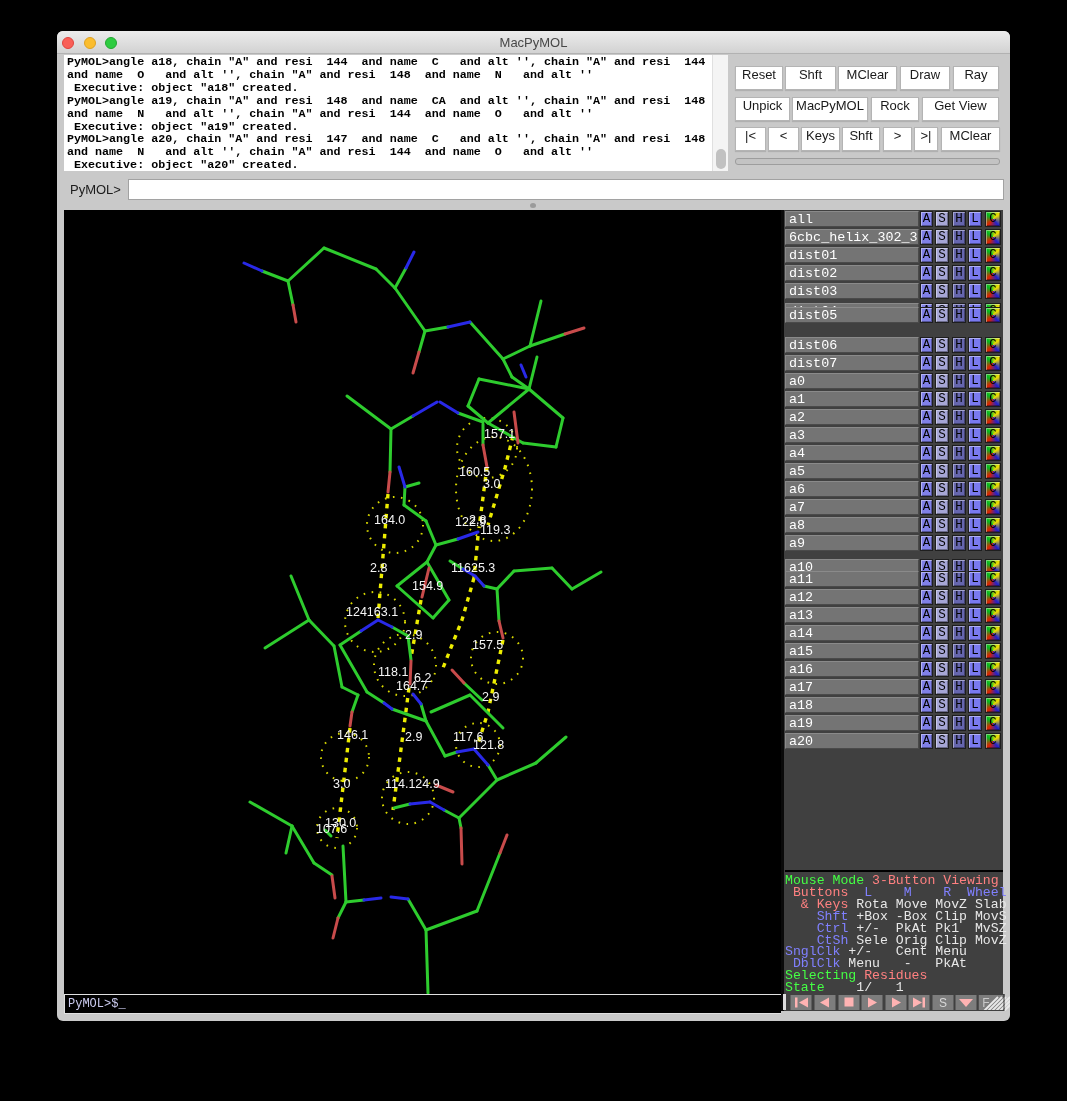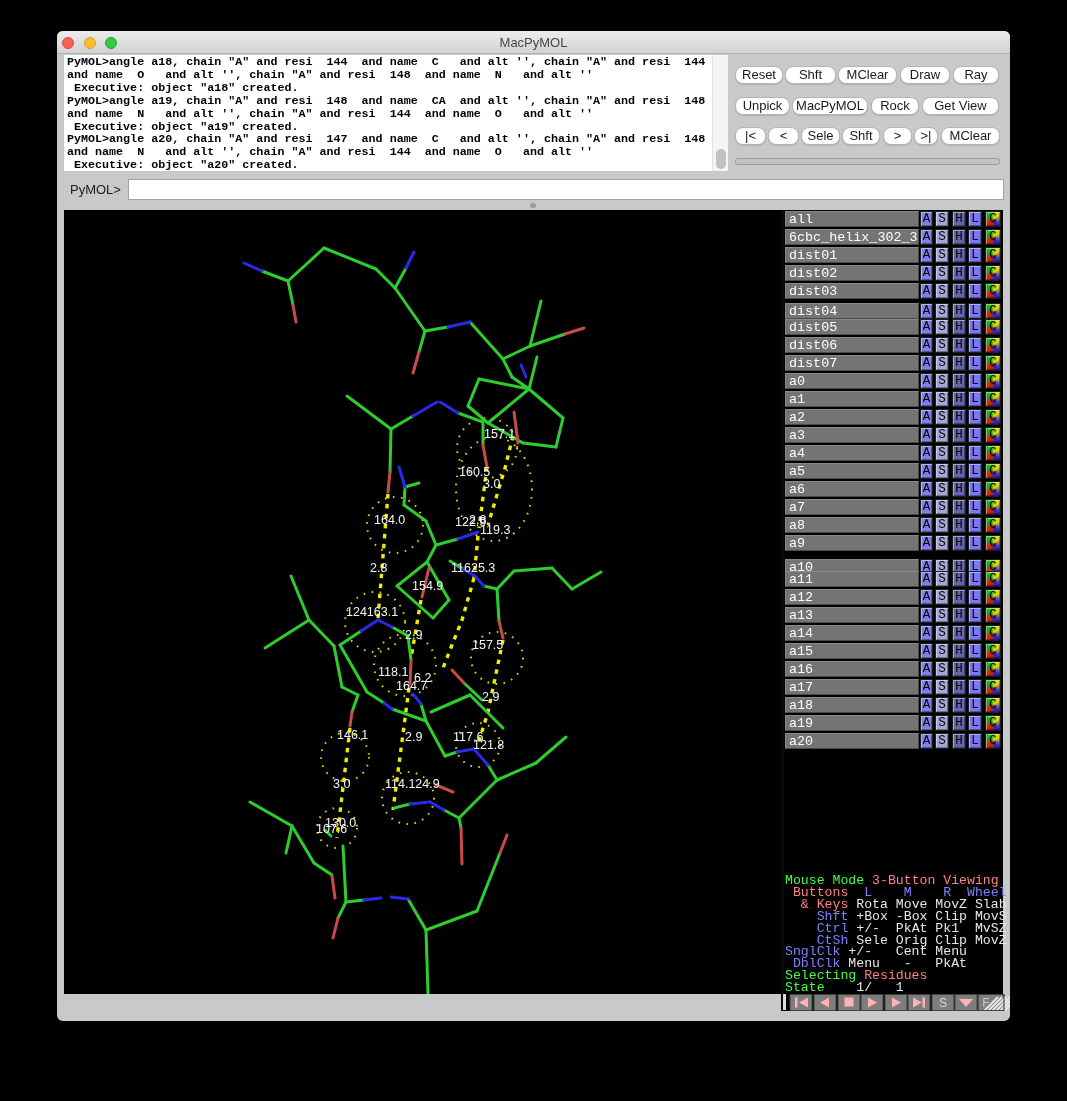--- a/index.html
+++ b/index.html
@@ -8,30 +8,30 @@
 #tb{position:absolute;left:0;top:0;width:100%;height:23px;border-radius:6px 6px 0 0;
  background:linear-gradient(#ececec,#d2d2d2);border-bottom:1px solid #b2b2b2;
  text-align:center;font-size:13px;line-height:23px;color:#484848}
 .lt{position:absolute;top:6px;width:12px;height:12px;border-radius:50%}
 #console{position:absolute;left:7px;top:24px;width:648px;height:116px;background:#fff;
  font-family:"Liberation Mono",monospace;font-weight:bold;font-size:11.7px;line-height:12.9px;
  color:#000;padding:1px 0 0 3px;white-space:pre;overflow:hidden}
 #sbar{position:absolute;left:655px;top:24px;width:16px;height:116px;background:#f4f4f4;
  border-left:1px solid #e0e0e0}
 #sthumb{position:absolute;left:3px;top:94px;width:10px;height:20px;background:#c1c1c1;border-radius:5px}
-.mb{position:absolute;height:18px;background:#fff;border:1px solid #b4b4b4;border-radius:8px;
+.mb{position:absolute;height:24px;background:#fff;border:1px solid #b4b4b4;border-radius:0;
  font-size:13px;line-height:16px;text-align:center;color:#1a1a1a;box-shadow:0 1px 1px rgba(0,0,0,.12)}
 #slider{position:absolute;left:678px;top:127px;width:265px;height:7px;background:#c3c3c3;
  border:1px solid #9d9d9d;border-radius:3px}
 #plabel{position:absolute;left:13px;top:149px;font-size:13px;color:#1c1c1c;height:20px;line-height:20px}
 #pinput{position:absolute;left:71px;top:148px;width:876px;height:21px;background:#fff;
  border:1px solid #a2a2a2}
 #sdot{position:absolute;left:473px;top:172px;width:6px;height:5px;background:#9b9b9b;border-radius:50%}
 #vp{position:absolute;left:7px;top:179px;width:717px;height:784px;background:#000}
-#panel{position:absolute;left:724px;top:179px;width:222px;height:801px;background:#000000;
+#panel{position:absolute;left:724px;top:179px;width:222px;height:801px;background:#404040;
  border-left:3px solid #0a0a0a}
 .row{position:absolute;left:0;width:219px;height:18px}
 .nm{position:absolute;left:1px;top:1px;width:134px;height:16px;background:#747474;
  font-family:"Liberation Mono",monospace;font-size:13.4px;line-height:16px;color:#fff;
  padding-left:3px;white-space:pre;overflow:hidden;border:1px solid #555;border-color:#8a8a8a #4a4a4a #4a4a4a #8a8a8a}
 .pb{position:absolute;top:1px;width:14px;height:16px;font-family:"Liberation Mono",monospace;
  font-size:12.5px;line-height:15px;color:#000;text-align:center;border:1px solid #1e1e1e;box-shadow:inset 1px 1px 0 rgba(255,255,255,.4),inset -1px -1px 0 rgba(0,0,0,.35)}
 .pc{background:conic-gradient(from 0deg,#7ccc10 0deg,#eedd00 50deg,#2222cc 140deg,#dd2200 220deg,#00bb22 310deg,#7ccc10 360deg)}
 #mouse{position:absolute;left:1px;top:660px;width:218px;font-family:"Liberation Mono",monospace;
  font-size:13.2px;line-height:11.9px;white-space:pre;border-top:2px solid #000;padding-top:3px}
@@ -54,21 +54,21 @@
     <div class="mb" style="left:728px;top:35px;width:51px">Shft</div>
     <div class="mb" style="left:781px;top:35px;width:59px">MClear</div>
     <div class="mb" style="left:843px;top:35px;width:50px">Draw</div>
     <div class="mb" style="left:896px;top:35px;width:46px">Ray</div>
     <div class="mb" style="left:678px;top:66px;width:55px">Unpick</div>
     <div class="mb" style="left:735px;top:66px;width:76px">MacPyMOL</div>
     <div class="mb" style="left:814px;top:66px;width:48px">Rock</div>
     <div class="mb" style="left:865px;top:66px;width:77px">Get View</div>
     <div class="mb" style="left:678px;top:96px;width:31px">|&lt;</div>
     <div class="mb" style="left:711px;top:96px;width:31px">&lt;</div>
-    <div class="mb" style="left:744px;top:96px;width:39px">Sele</div>
+    <div class="mb" style="left:744px;top:96px;width:39px">Keys</div>
     <div class="mb" style="left:785px;top:96px;width:38px">Shft</div>
     <div class="mb" style="left:826px;top:96px;width:29px">&gt;</div>
     <div class="mb" style="left:857px;top:96px;width:24px">&gt;|</div>
     <div class="mb" style="left:884px;top:96px;width:59px">MClear</div>
  <div id="slider"></div>
  <div id="plabel">PyMOL&gt;</div>
  <div id="pinput"></div>
  <div id="sdot"></div>
  <div id="vp">
       <svg width="717" height="784" viewBox="64 210 717 784" style="position:absolute;left:0;top:0">
@@ -279,21 +279,21 @@
 <div class="pb pc" style="left:201px;width:16px">C</div>
       </div>
 <div class="row" style="top:92px">
         <div class="nm">dist04</div>
 <div class="pb" style="left:136px;width:13px;background:#8080E8">A</div>
 <div class="pb" style="left:151px;background:#A6A6D6">S</div>
 <div class="pb" style="left:168px;background:#6666AE">H</div>
 <div class="pb" style="left:184px;background:#7A7AF0">L</div>
 <div class="pb pc" style="left:201px;width:16px">C</div>
       </div>
-<div class="row" style="top:108px">
+<div class="row" style="top:96px">
         <div class="nm">dist05</div>
 <div class="pb" style="left:136px;width:13px;background:#8080E8">A</div>
 <div class="pb" style="left:151px;background:#A6A6D6">S</div>
 <div class="pb" style="left:168px;background:#6666AE">H</div>
 <div class="pb" style="left:184px;background:#7A7AF0">L</div>
 <div class="pb pc" style="left:201px;width:16px">C</div>
       </div>
 <div class="row" style="top:126px">
         <div class="nm">dist06</div>
 <div class="pb" style="left:136px;width:13px;background:#8080E8">A</div>
@@ -473,20 +473,21 @@
 <div class="row" style="top:522px">
         <div class="nm">a20</div>
 <div class="pb" style="left:136px;width:13px;background:#8080E8">A</div>
 <div class="pb" style="left:151px;background:#A6A6D6">S</div>
 <div class="pb" style="left:168px;background:#6666AE">H</div>
 <div class="pb" style="left:184px;background:#7A7AF0">L</div>
 <div class="pb pc" style="left:201px;width:16px">C</div>
       </div>
   <div id="mouse"><div><span style="color:#44ff44">Mouse Mode </span><span style="color:#ff8080">3-Button Viewing</span></div><div><span style="color:#ff8080"> Buttons  </span><span style="color:#8080ff">L    M    R  Wheel</span></div><div><span style="color:#ff8080">  &amp; Keys </span><span style="color:#e8e8e8">Rota Move MovZ Slab</span></div><div><span style="color:#8080ff">    Shft </span><span style="color:#e8e8e8">+Box -Box Clip MovS</span></div><div><span style="color:#8080ff">    Ctrl </span><span style="color:#e8e8e8">+/-  PkAt Pk1  MvSZ</span></div><div><span style="color:#8080ff">    CtSh </span><span style="color:#e8e8e8">Sele Orig Clip MovZ</span></div><div><span style="color:#8080ff">SnglClk </span><span style="color:#e8e8e8">+/-   Cent Menu</span></div><div><span style="color:#8080ff"> DblClk </span><span style="color:#e8e8e8">Menu   -   PkAt</span></div><div><span style="color:#44ff44">Selecting </span><span style="color:#ff8080">Residues</span></div><div><span style="color:#44ff44">State</span><span style="color:#e8e8e8">    1/   1</span></div></div>
  </div>
+ <div id="prompt">PyMOL&gt;$_</div>
  <div id="sliver"></div>
  <div id="vcrrow"><svg width="226" height="17">
         <rect x="6" y="0.5" width="22" height="16" fill="#7d7d7d" stroke="#404040"></rect>
         <rect x="30" y="0.5" width="22" height="16" fill="#7d7d7d" stroke="#404040"></rect>
         <rect x="54" y="0.5" width="22" height="16" fill="#7d7d7d" stroke="#404040"></rect>
         <rect x="77" y="0.5" width="22" height="16" fill="#7d7d7d" stroke="#404040"></rect>
         <rect x="101" y="0.5" width="22" height="16" fill="#7d7d7d" stroke="#404040"></rect>
         <rect x="124" y="0.5" width="22" height="16" fill="#7d7d7d" stroke="#404040"></rect>
         <rect x="148" y="0.5" width="22" height="16" fill="#7d7d7d" stroke="#404040"></rect>
         <rect x="171" y="0.5" width="22" height="16" fill="#7d7d7d" stroke="#404040"></rect>

